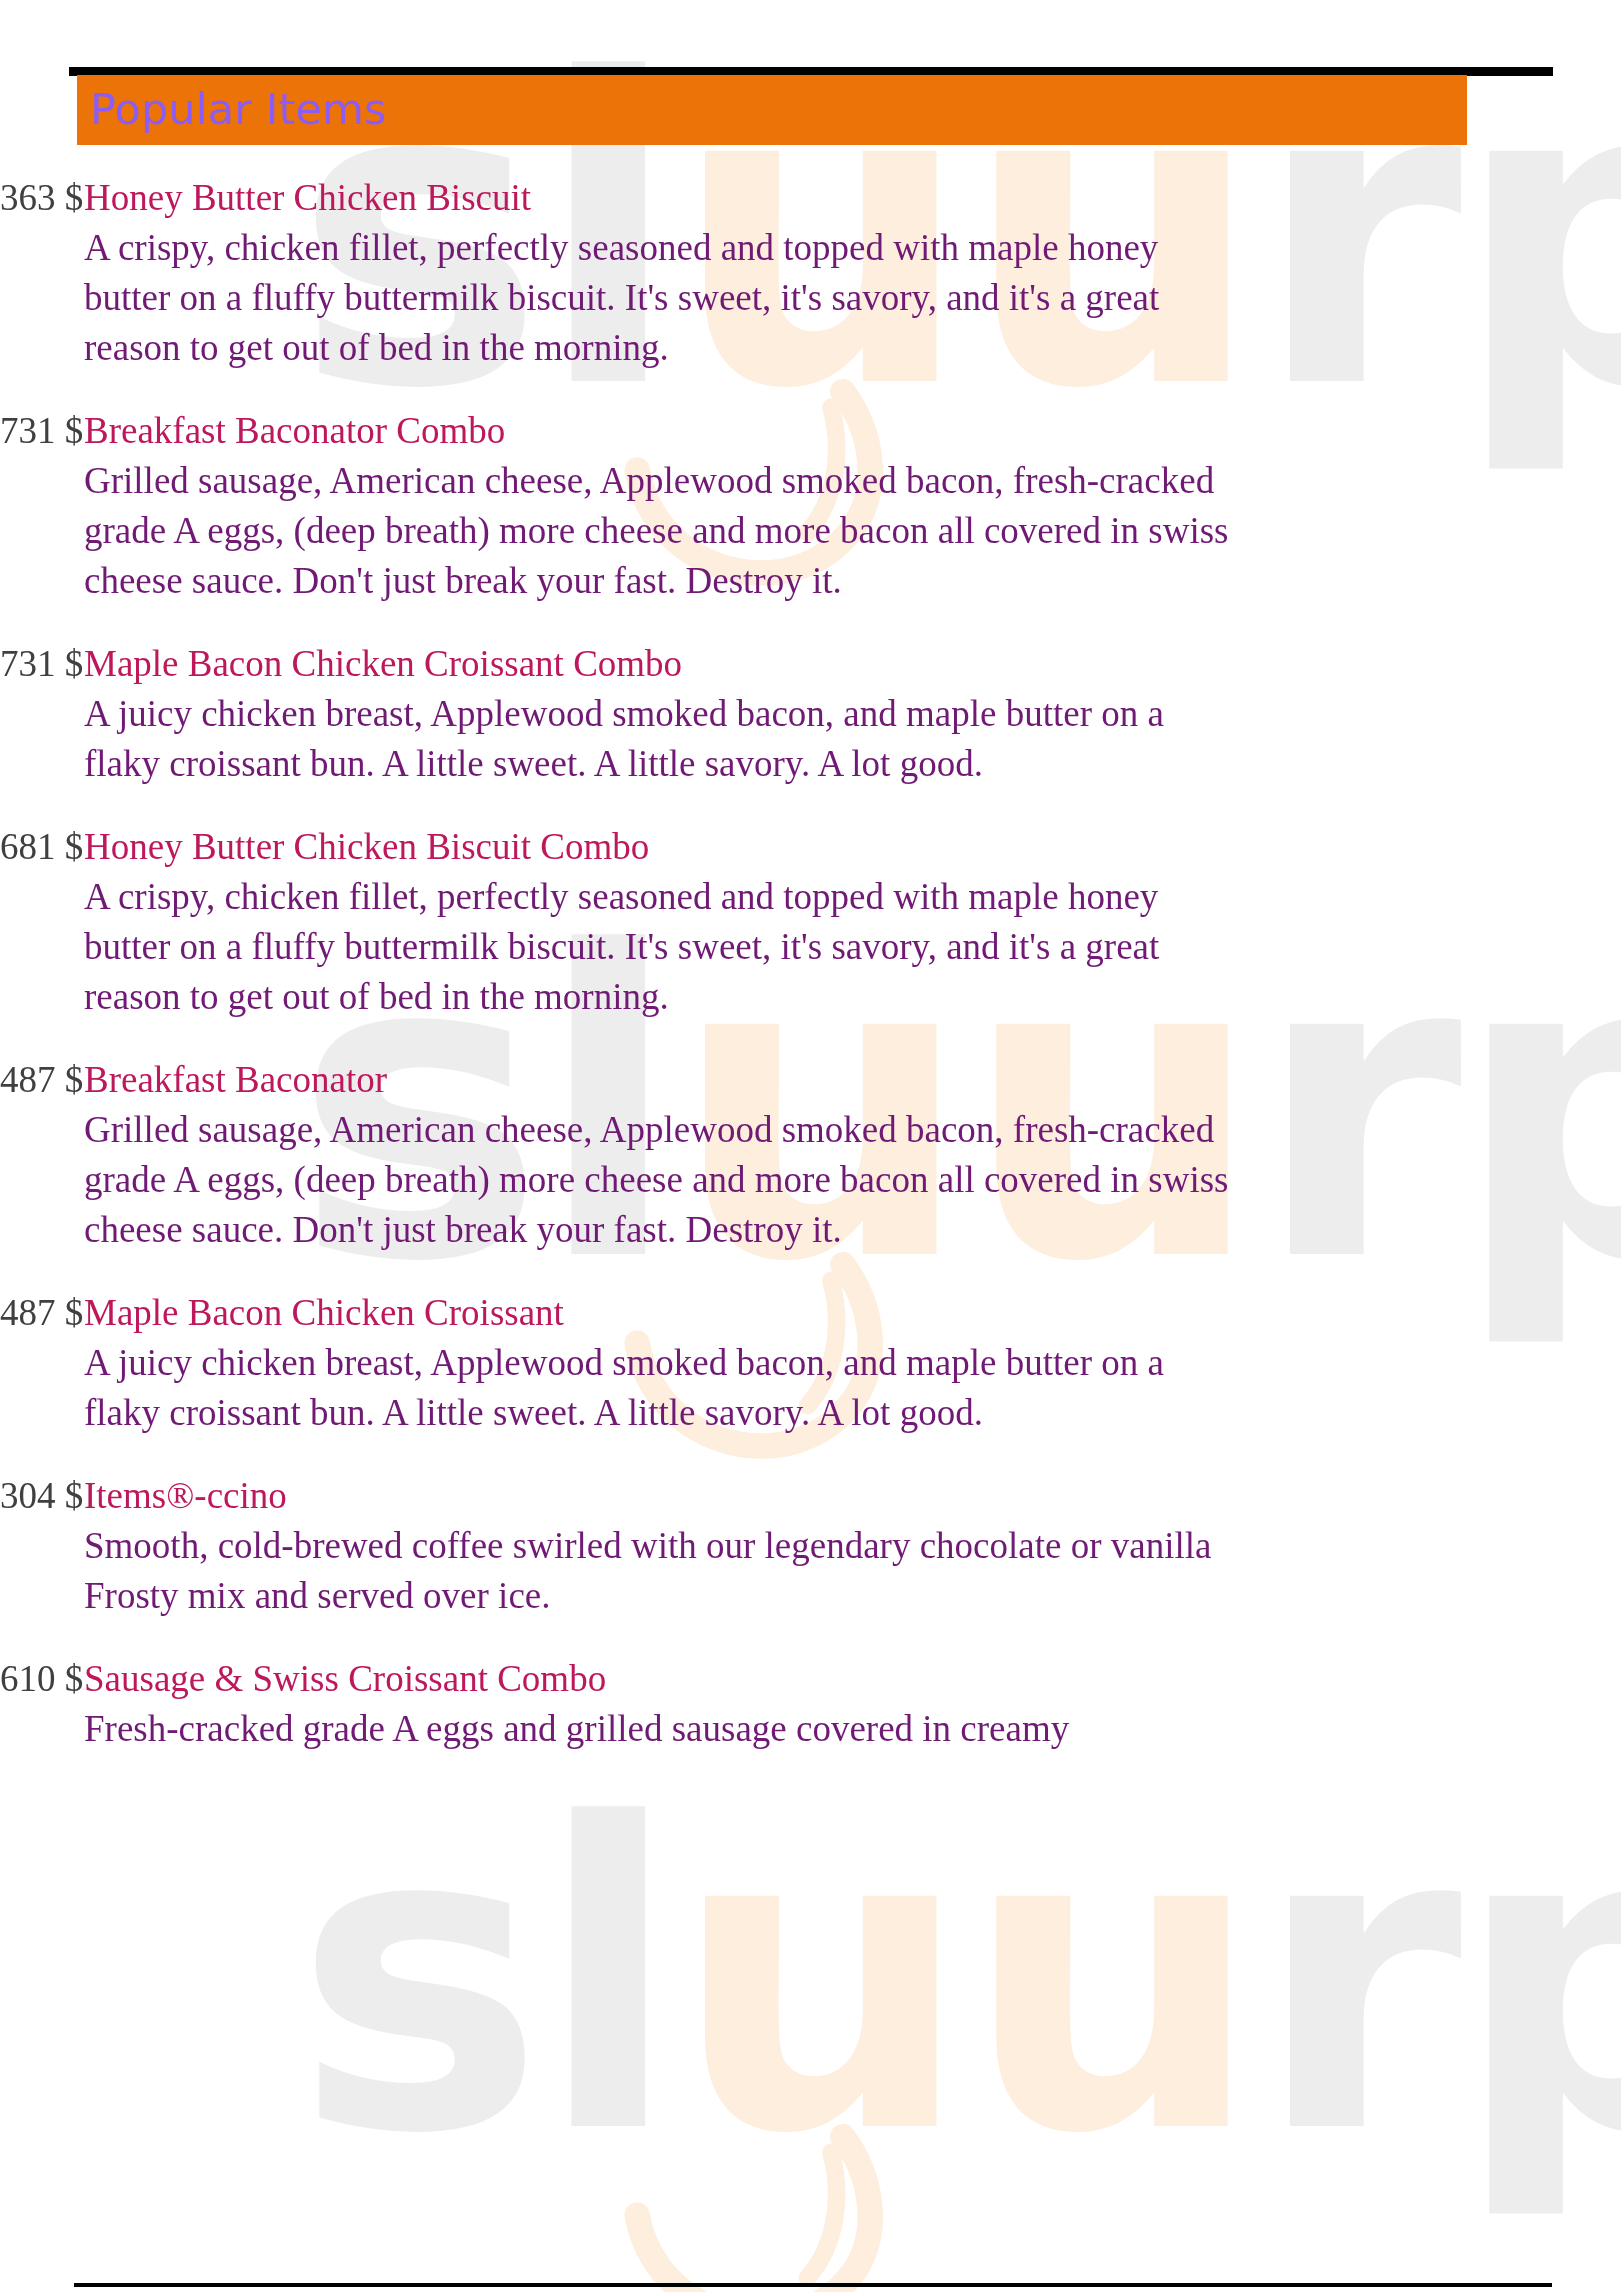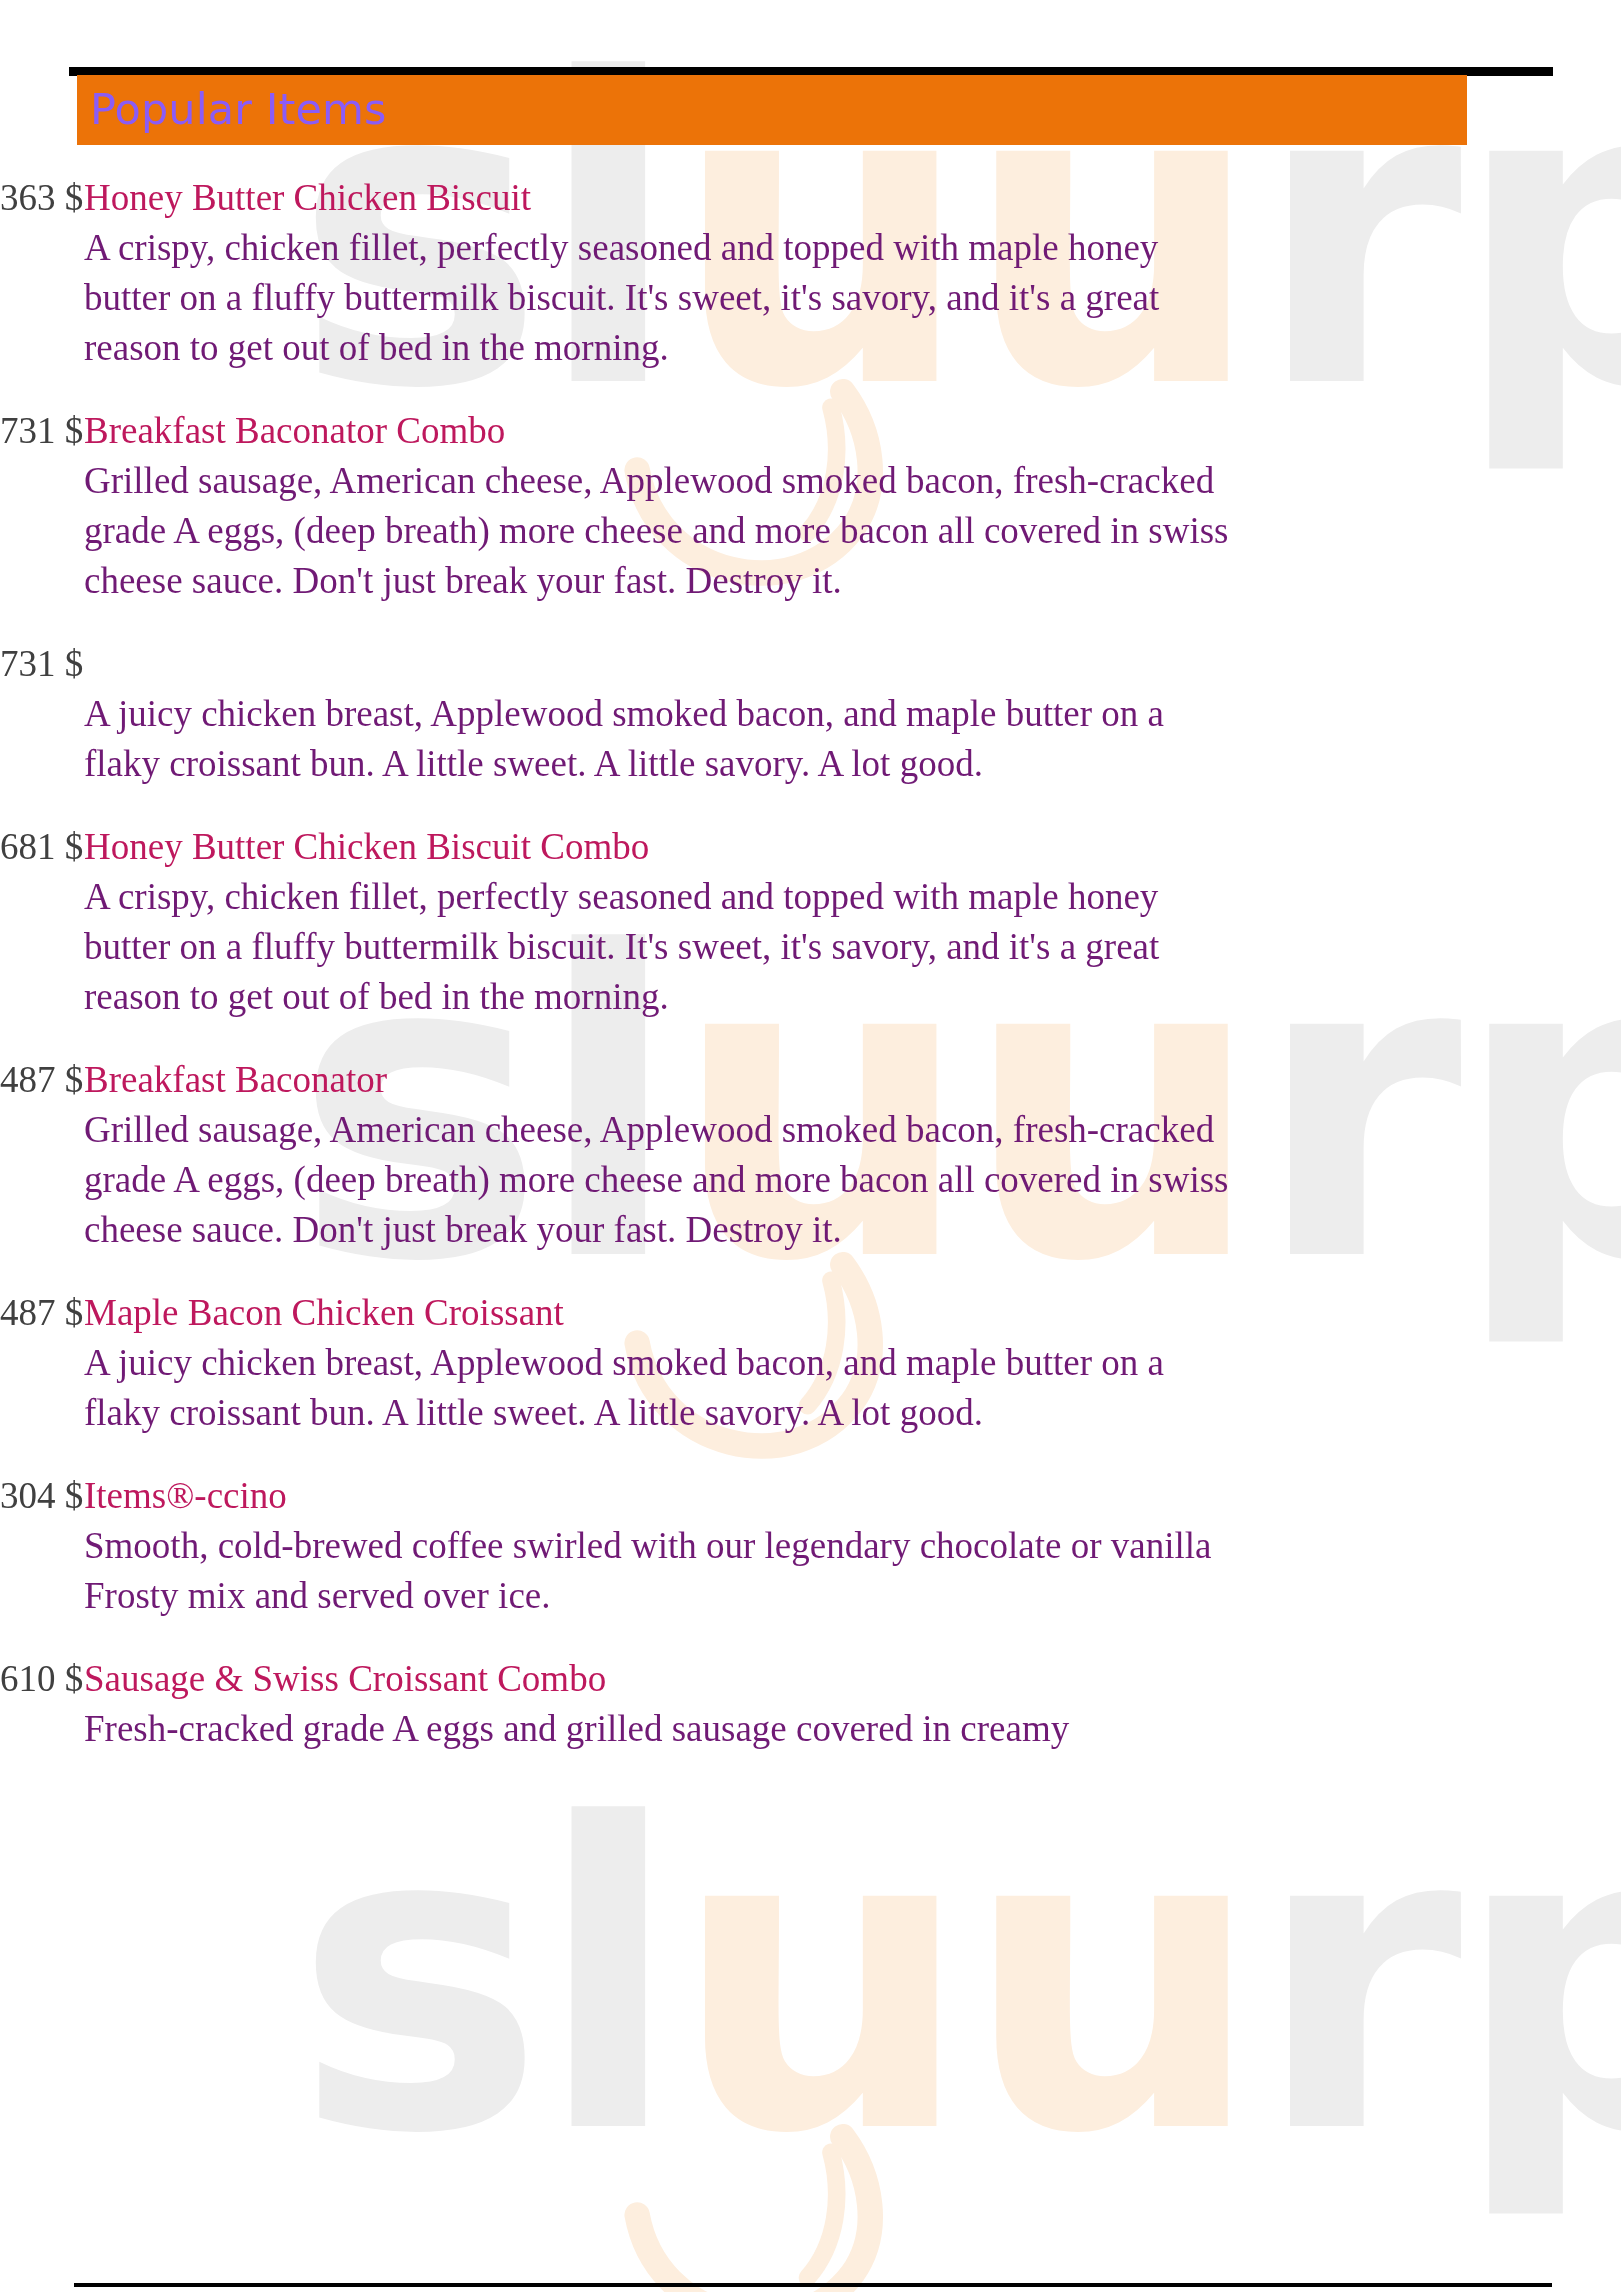--- a/index.html
+++ b/index.html
@@ -191,20 +191,21 @@
     <div class="menu-item">
       <div class="item-head">
         <span class="item-name">Breakfast Baconator Combo</span>
         <span class="item-price">731 $</span>
       </div>
       <p class="item-desc">Grilled sausage, American cheese, Applewood smoked bacon, fresh-cracked grade A eggs, (deep breath) more cheese and more bacon all covered in swiss cheese sauce. Don't just break your fast. Destroy it.</p>
     </div>
 
     <div class="menu-item">
       <div class="item-head">
+        <span class="item-name">Maple Bacon Chicken Croissant Combo</span>
         <span class="item-price">731 $</span>
       </div>
       <p class="item-desc">A juicy chicken breast, Applewood smoked bacon, and maple butter on a flaky croissant bun. A little sweet. A little savory. A lot good.</p>
     </div>
 
     <div class="menu-item">
       <div class="item-head">
         <span class="item-name">Honey Butter Chicken Biscuit Combo</span>
         <span class="item-price">681 $</span>
       </div>

